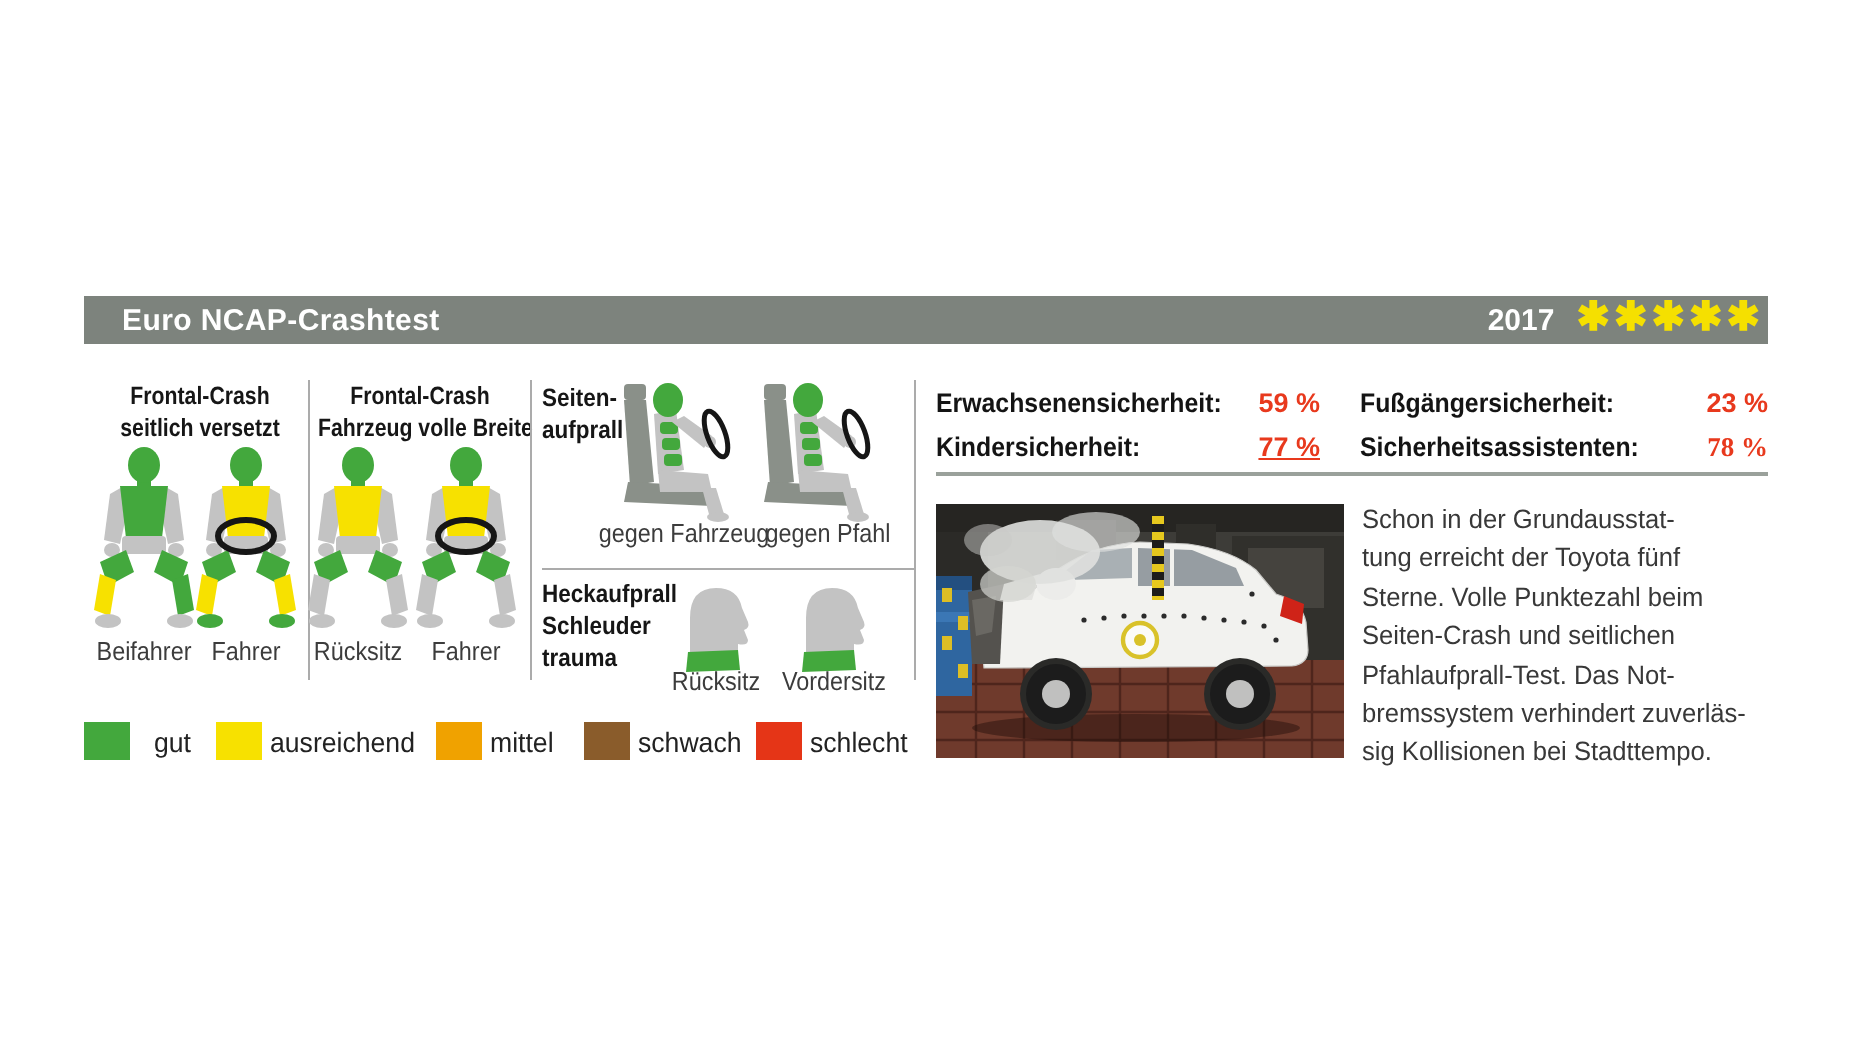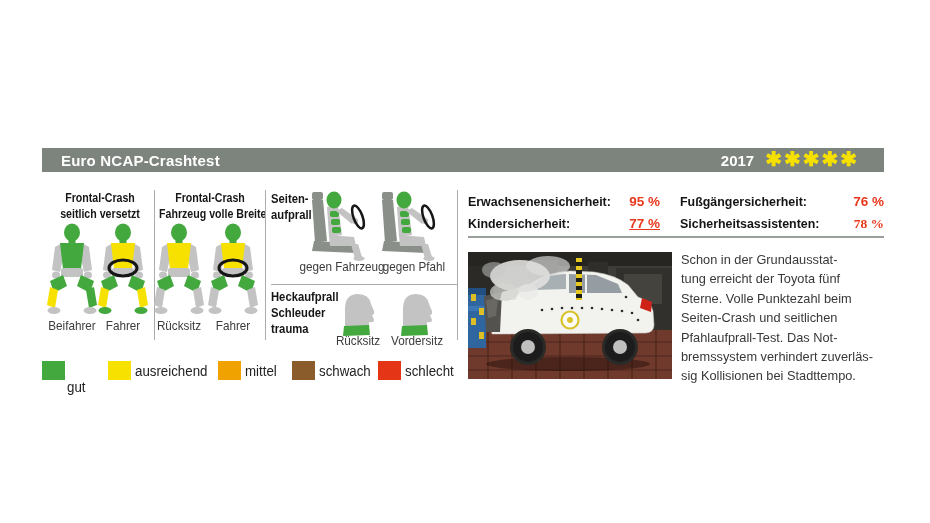--- a/index.html
+++ b/index.html
@@ -1,21 +1,21 @@
 <!DOCTYPE html>
 <html><head>
 <meta charset="utf-8">
 <style>
   html,body{margin:0;padding:0;background:#fff;font-family:"Liberation Sans",sans-serif;}
   #canvas{position:relative;width:930px;height:523px;background:#ffffff;overflow:hidden;}
   .abs{position:absolute;}
 
   .header-bar{left:42px;top:148px;width:842px;height:24px;background:#7d837d;display:flex;align-items:center;}
   .header-title{color:#fff;font-weight:bold;font-size:15px;padding-left:19px;letter-spacing:.2px;}
-  .header-right{margin-left:auto;display:flex;align-items:center;gap:11px;padding-right:25px;}
+  .header-right{margin-left:auto;display:flex;align-items:center;gap:11px;padding-right:2px;}
   .header-year{color:#fff;font-weight:bold;font-size:15px;}
   .header-stars{color:#f5e000;font-size:20px;font-weight:bold;letter-spacing:2px;line-height:20px;margin-top:-3px;}
 
   .sec-title{font-weight:bold;font-size:12.5px;line-height:15.5px;color:#161616;text-align:center;white-space:pre;transform:scaleX(.85);transform-origin:50% 0;}
   .side-title{font-weight:bold;font-size:12.5px;line-height:16px;color:#161616;white-space:pre;transform:scaleX(.9);transform-origin:0 0;}
   .seat-label{font-size:13px;color:#3c3c3c;text-align:center;transform:scaleX(.9);transform-origin:50% 0;white-space:pre;}
   .divider-v{width:1px;background:#ababab;}
   .divider-h{height:1px;background:#ababab;}
 
   .legend-swatch{width:23px;height:19px;}
@@ -176,36 +176,36 @@
 
   <svg class="abs" style="left:394px;top:291px;" width="44" height="48" viewBox="0 0 44 48">
     <path d="M9,36 L9,18 Q9,3 22,3 Q33,3 35,13 L38,20 Q39,23 36,24 L38,29 Q38,32 33,31 L33,36 Z" fill="#c3c3c3"></path>
     <polygon points="8,35 33,34 34,44 7,45" fill="#43a83d"></polygon>
   </svg>
 
   <div class="abs seat-label" style="left:313px;top:333px;width:90px;">Rücksitz</div>
   <div class="abs seat-label" style="left:372px;top:333px;width:90px;">Vordersitz</div>
 
   <div class="abs legend-swatch" style="left: 42px; top: 361px; background-color: rgb(67, 168, 61);"></div>
-  <div class="abs legend-label" style="left:67px;top:363px;margin-top:16px;">gut</div>
+  <div class="abs legend-label" style="left:77px;top:363px;">gut</div>
   <div class="abs legend-swatch" style="left: 108px; top: 361px; background-color: rgb(247, 225, 0);"></div>
   <div class="abs legend-label" style="left:135px;top:363px;">ausreichend</div>
   <div class="abs legend-swatch" style="left: 218px; top: 361px; background-color: rgb(240, 162, 0);"></div>
   <div class="abs legend-label" style="left:245px;top:363px;">mittel</div>
   <div class="abs legend-swatch" style="left: 292px; top: 361px; background-color: rgb(138, 92, 43);"></div>
   <div class="abs legend-label" style="left:319px;top:363px;">schwach</div>
   <div class="abs legend-swatch" style="left: 378px; top: 361px; background-color: rgb(229, 53, 23);"></div>
   <div class="abs legend-label" style="left:405px;top:363px;">schlecht</div>
 
   <div class="abs stat-label" style="left:468px;top:194px;">Erwachsenensicherheit:</div>
-  <div class="abs stat-value" style="left:596px;top:194px;width:64px;">95 %</div>
+  <div class="abs stat-value" style="left:596px;top:194px;width:64px;">59 %</div>
   <div class="abs stat-label" style="left:468px;top:216px;">Kindersicherheit:</div>
   <div class="abs stat-value" style="left:596px;top:216px;width:64px;text-decoration:underline;">77 %</div>
   <div class="abs stat-label" style="left:680px;top:194px;">Fußgängersicherheit:</div>
-  <div class="abs stat-value" style="left:820px;top:194px;width:64px;">76 %</div>
+  <div class="abs stat-value" style="left:820px;top:194px;width:64px;">23 %</div>
   <div class="abs stat-label" style="left:680px;top:216px;">Sicherheitsassistenten:</div>
   <div class="abs stat-value" style="left:820px;top:216px;width:64px;font-family:Liberation Serif, serif;">78 %</div>
   <div class="abs stats-sep" style="left:468px;top:236px;width:416px;"></div>
 
   <svg class="abs" style="left:468px;top:252px;" width="204" height="127" viewBox="0 0 204 127">
     <rect x="0" y="0" width="204" height="78" fill="#3d3c38"></rect>
     <rect x="0" y="0" width="204" height="14" fill="#262522"></rect>
     <rect x="0" y="14" width="26" height="64" fill="#2b2a27"></rect>
     <rect x="148" y="16" width="56" height="62" fill="#31302c"></rect>
     <rect x="156" y="22" width="38" height="30" fill="#45433e"></rect>

